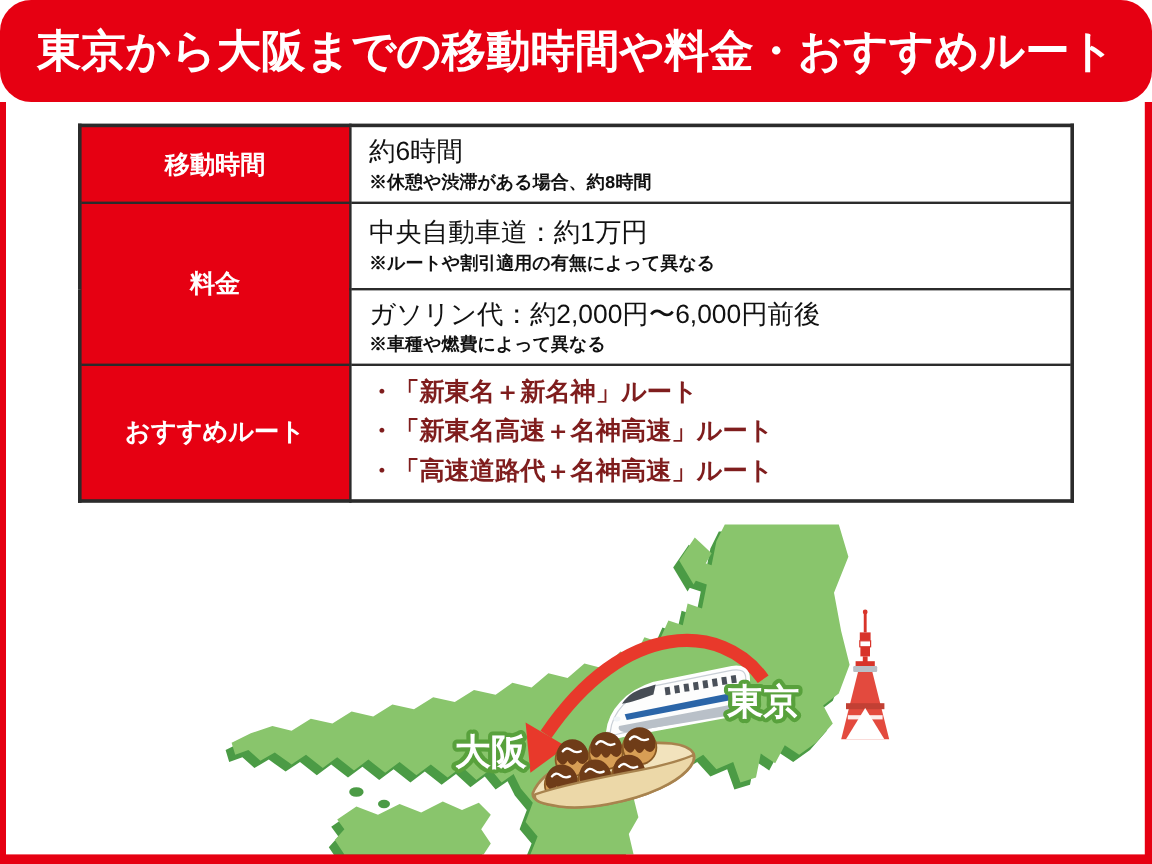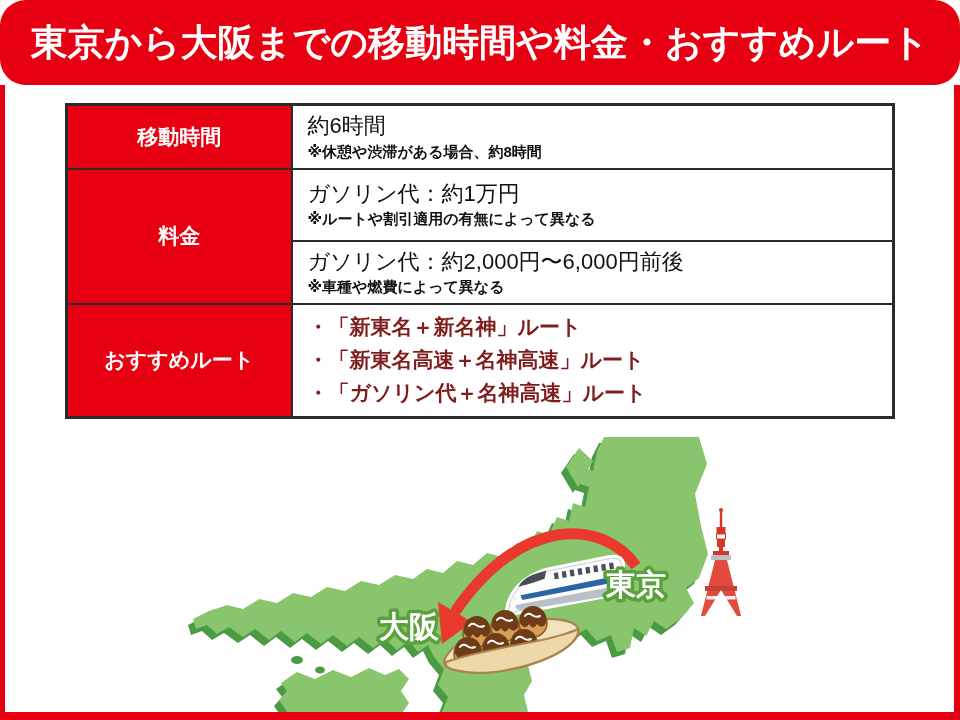--- a/index.html
+++ b/index.html
@@ -37,21 +37,21 @@
   }
   table.info-table{border:3px solid #2b2b2b;}
   th.rowhead{
     background:#e60012;color:#ffffff;font-size:21px;font-weight:bold;
     text-align:center;vertical-align:middle;padding:0;
   }
   td.cell{
     background:#ffffff;vertical-align:middle;padding:6px 14px 6px 15px;
   }
   .cell .main{font-size:22px;font-weight:normal;color:#111;line-height:1.25;}
-  .cell .note{font-size:15px;font-weight:bold;color:#111;margin-top:3px;}
+  .cell .note{font-size:15px;font-weight:bold;color:#111;margin-top:3px;font-family:Liberation Mono, monospace;}
   .route{font-size:21px;font-weight:bold;color:#7f1d1d;line-height:1.55;}
   tr.r1{height:56px;} tr.r2a{height:72px;} tr.r2b{height:53px;} tr.r3{height:113px;}
 
   
   svg.map-svg{position:absolute;left:0;top:0;width:960px;height:720px;z-index:2;}
   .map-label{
     font-family:"Liberation Sans","DejaVu Sans",sans-serif;
     font-weight:bold;
   }
 </style>
@@ -73,36 +73,36 @@
         <tr class="r1">
       <th class="rowhead">移動時間</th>
       <td class="cell">
         <div class="main">約6時間</div>
         <div class="note">※休憩や渋滞がある場合、約8時間</div>
       </td>
     </tr>
     <tr class="r2a">
       <th class="rowhead" rowspan="2">料金</th>
       <td class="cell">
-        <div class="main">ガソリン代：約1万円</div>
+        <div class="main">中央自動車道：約1万円</div>
         <div class="note">※ルートや割引適用の有無によって異なる</div>
       </td>
     </tr>
     <tr class="r2b">
       <td class="cell">
         <div class="main">ガソリン代：約2,000円〜6,000円前後</div>
         <div class="note">※車種や燃費によって異なる</div>
       </td>
     </tr>
     <tr class="r3">
       <th class="rowhead">おすすめルート</th>
       <td class="cell">
         <div class="route">・「新東名＋新名神」ルート</div>
         <div class="route">・「新東名高速＋名神高速」ルート</div>
-        <div class="route">・「ガソリン代＋名神高速」ルート</div>
+        <div class="route">・「高速道路代＋名神高速」ルート</div>
       </td>
     </tr>
   </tbody>
     </table>
 
   <svg class="map-svg" viewBox="0 0 960 720">
     <defs>
       <g id="tako-ball">
         <circle r="14" fill="#d79e55" stroke="#8a5a24" stroke-width="1.5"></circle>
         <path d="M-13,-4 A13,13 0 0 1 13,-4 L13,0 Q9,7 4,1 Q0,8 -4,1 Q-8,8 -13,0 Z" fill="#6f3c18"></path>

